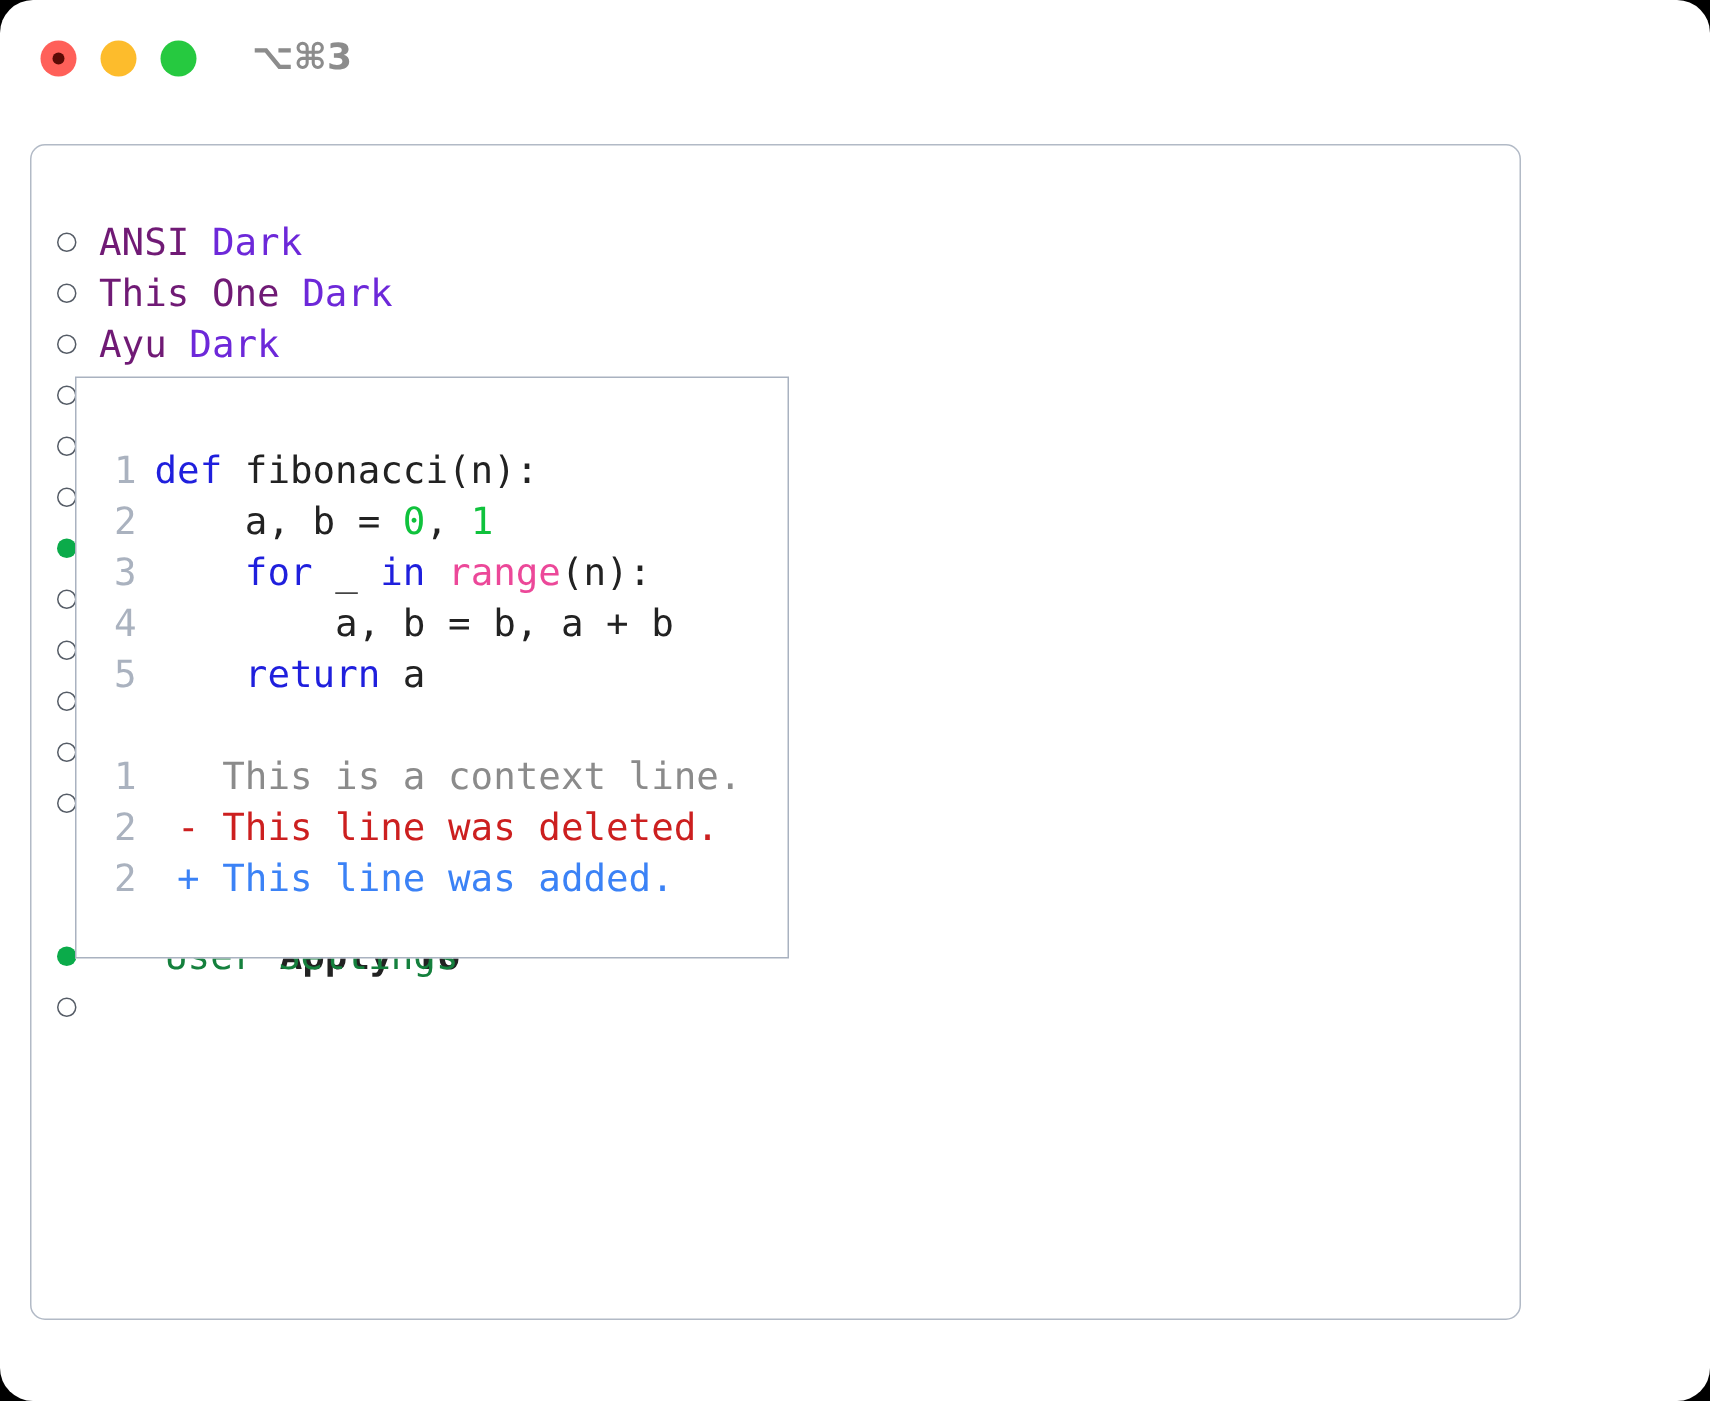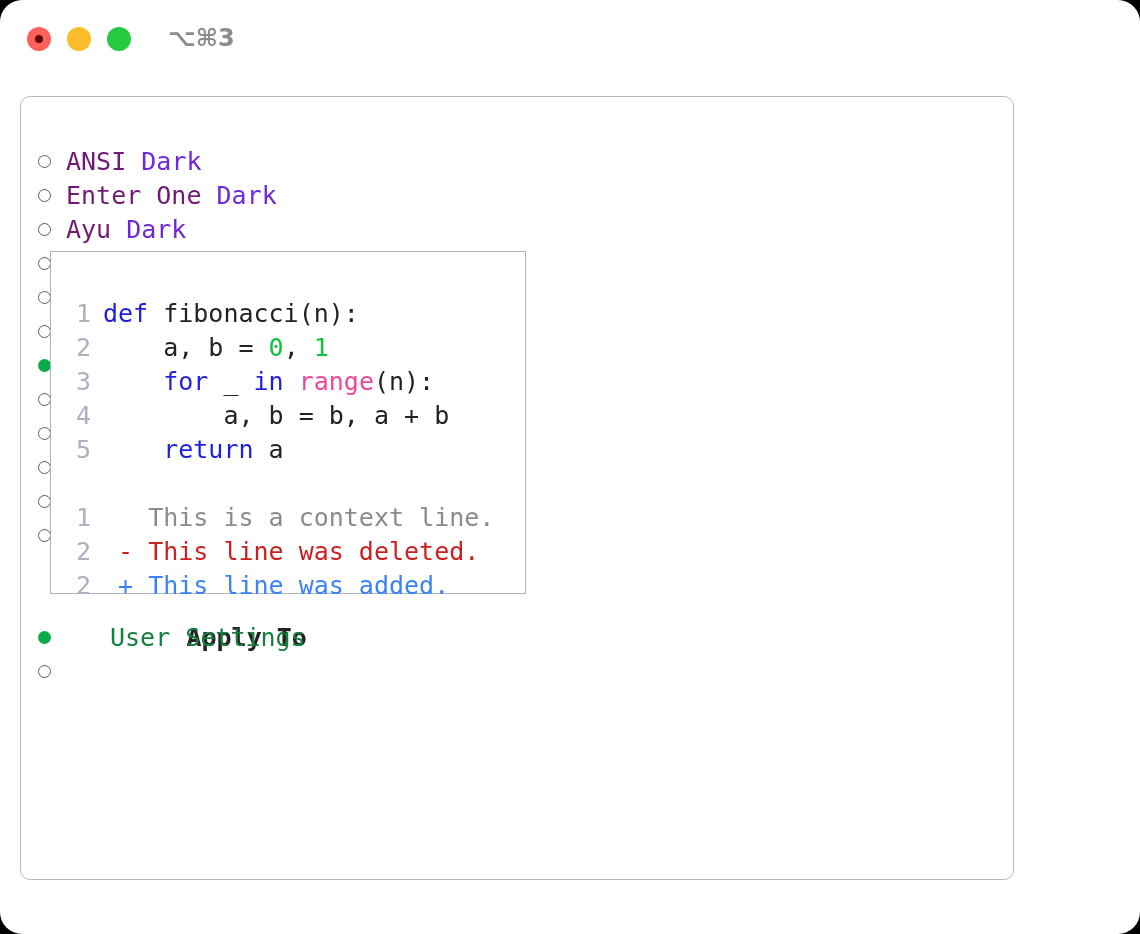--- a/index.html
+++ b/index.html
@@ -156,21 +156,21 @@
     color: #111111;
     line-height: 34px;
     font-family: "DejaVu Sans Mono", monospace;
   }
 
   #preview-box {
     position: absolute;
     left: 29px;
     top: 154px;
     width: 476px;
-    height: 343px;
+    height: 388px;
     box-sizing: border-box;
     border: 1.5px solid #a9b2c0;
     background: #ffffff;
   }
 
   #code {
     position: absolute;
     left: 10px;
     top: 45px;
     font-size: 25px;
@@ -209,21 +209,21 @@
     <div id="shortcut">⌥⌘3</div>
   </div>
 
   <div id="panel">
 
     <div id="left-col">
 
 
       <div id="theme-items">
           <div class="row"><span class="marker"><span class="bullet-ring"></span></span><span class="theme-name">ANSI</span> <span class="theme-kind">Dark</span></div>
-          <div class="row"><span class="marker"><span class="bullet-ring"></span></span><span class="theme-name">Enter One</span> <span class="theme-kind">Dark</span></div>
+          <div class="row"><span class="marker"><span class="bullet-ring"></span></span><span class="theme-name">This One</span> <span class="theme-kind">Dark</span></div>
           <div class="row"><span class="marker"><span class="bullet-ring"></span></span><span class="theme-name">Ayu</span> <span class="theme-kind">Dark</span></div>
           <div class="row"><span class="marker"><span class="bullet-ring"></span></span><span class="theme-name">Default</span> <span class="theme-kind">Dark</span></div>
           <div class="row"><span class="marker"><span class="bullet-ring"></span></span><span class="theme-name">Dracula</span> <span class="theme-kind">Dark</span></div>
           <div class="row"><span class="marker"><span class="bullet-ring"></span></span><span class="theme-name">GitHub</span> <span class="theme-kind">Dark</span></div>
           <div class="row selected"><span class="marker"><span class="bullet-dot" style="background: rgb(11, 171, 74);"></span></span><span class="theme-name">ANSI Light</span> <span class="theme-kind">Light</span></div>
           <div class="row"><span class="marker"><span class="bullet-ring"></span></span><span class="theme-name">Ayu Light</span> <span class="theme-kind">Light</span></div>
           <div class="row"><span class="marker"><span class="bullet-ring"></span></span><span class="theme-name">Default Light</span> <span class="theme-kind">Light</span></div>
           <div class="row"><span class="marker"><span class="bullet-ring"></span></span><span class="theme-name">GitHub Light</span> <span class="theme-kind">Light</span></div>
           <div class="row"><span class="marker"><span class="bullet-ring"></span></span><span class="theme-name">Google Code</span> <span class="theme-kind">Light</span></div>
           <div class="row"><span class="marker"><span class="bullet-ring"></span></span><span class="theme-name">XCode</span> <span class="theme-kind">Light</span></div>

